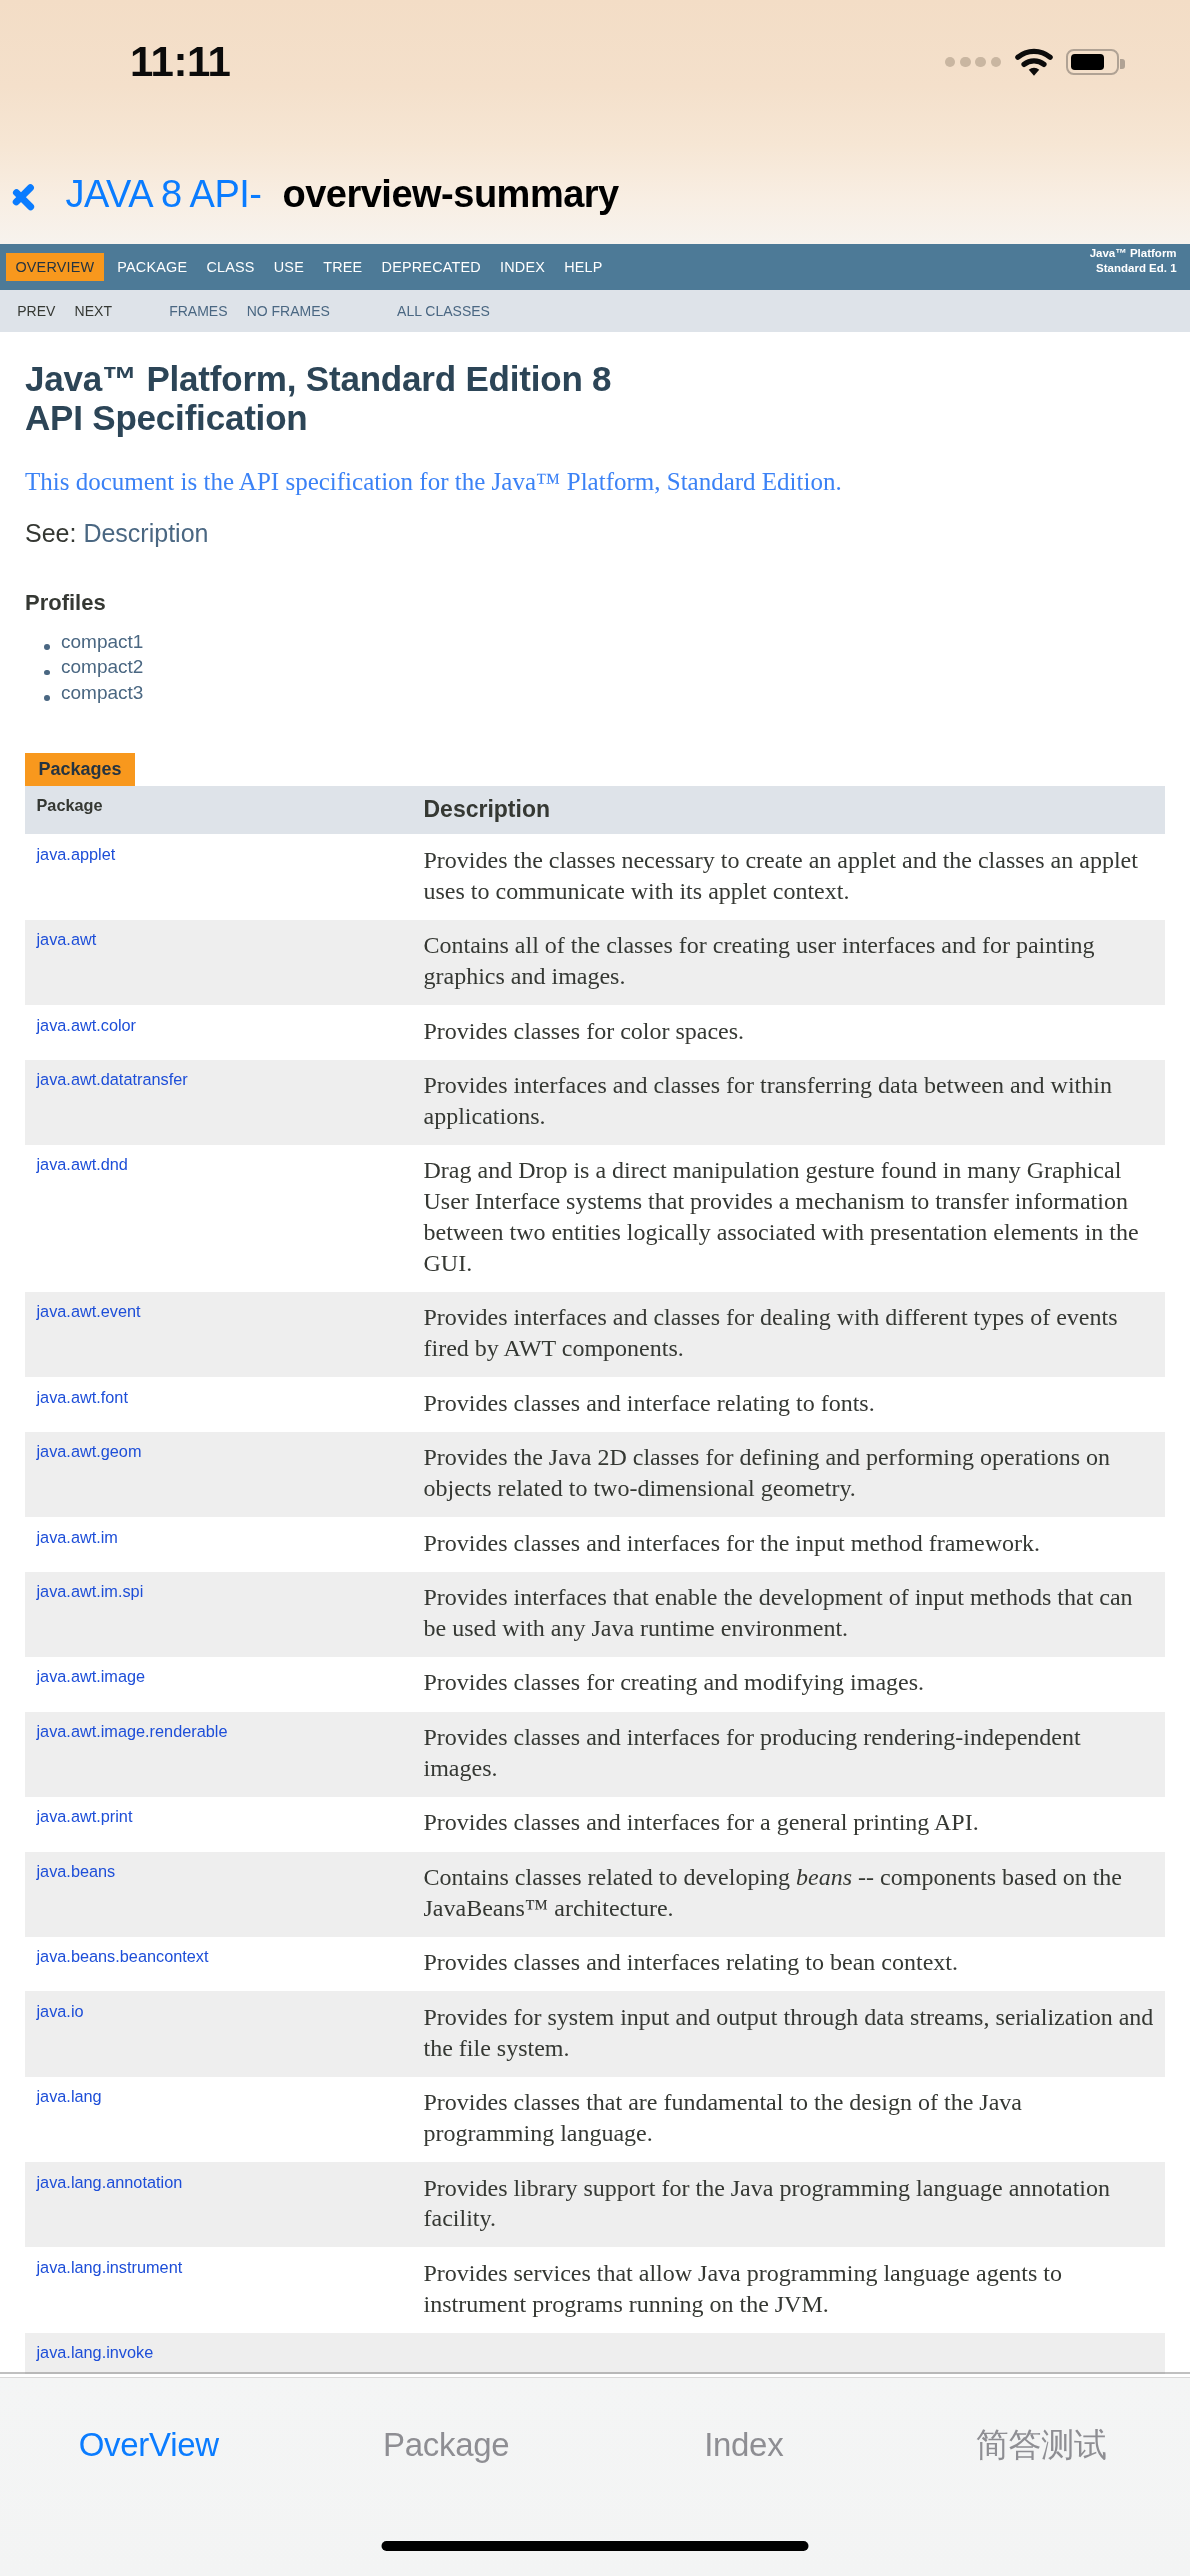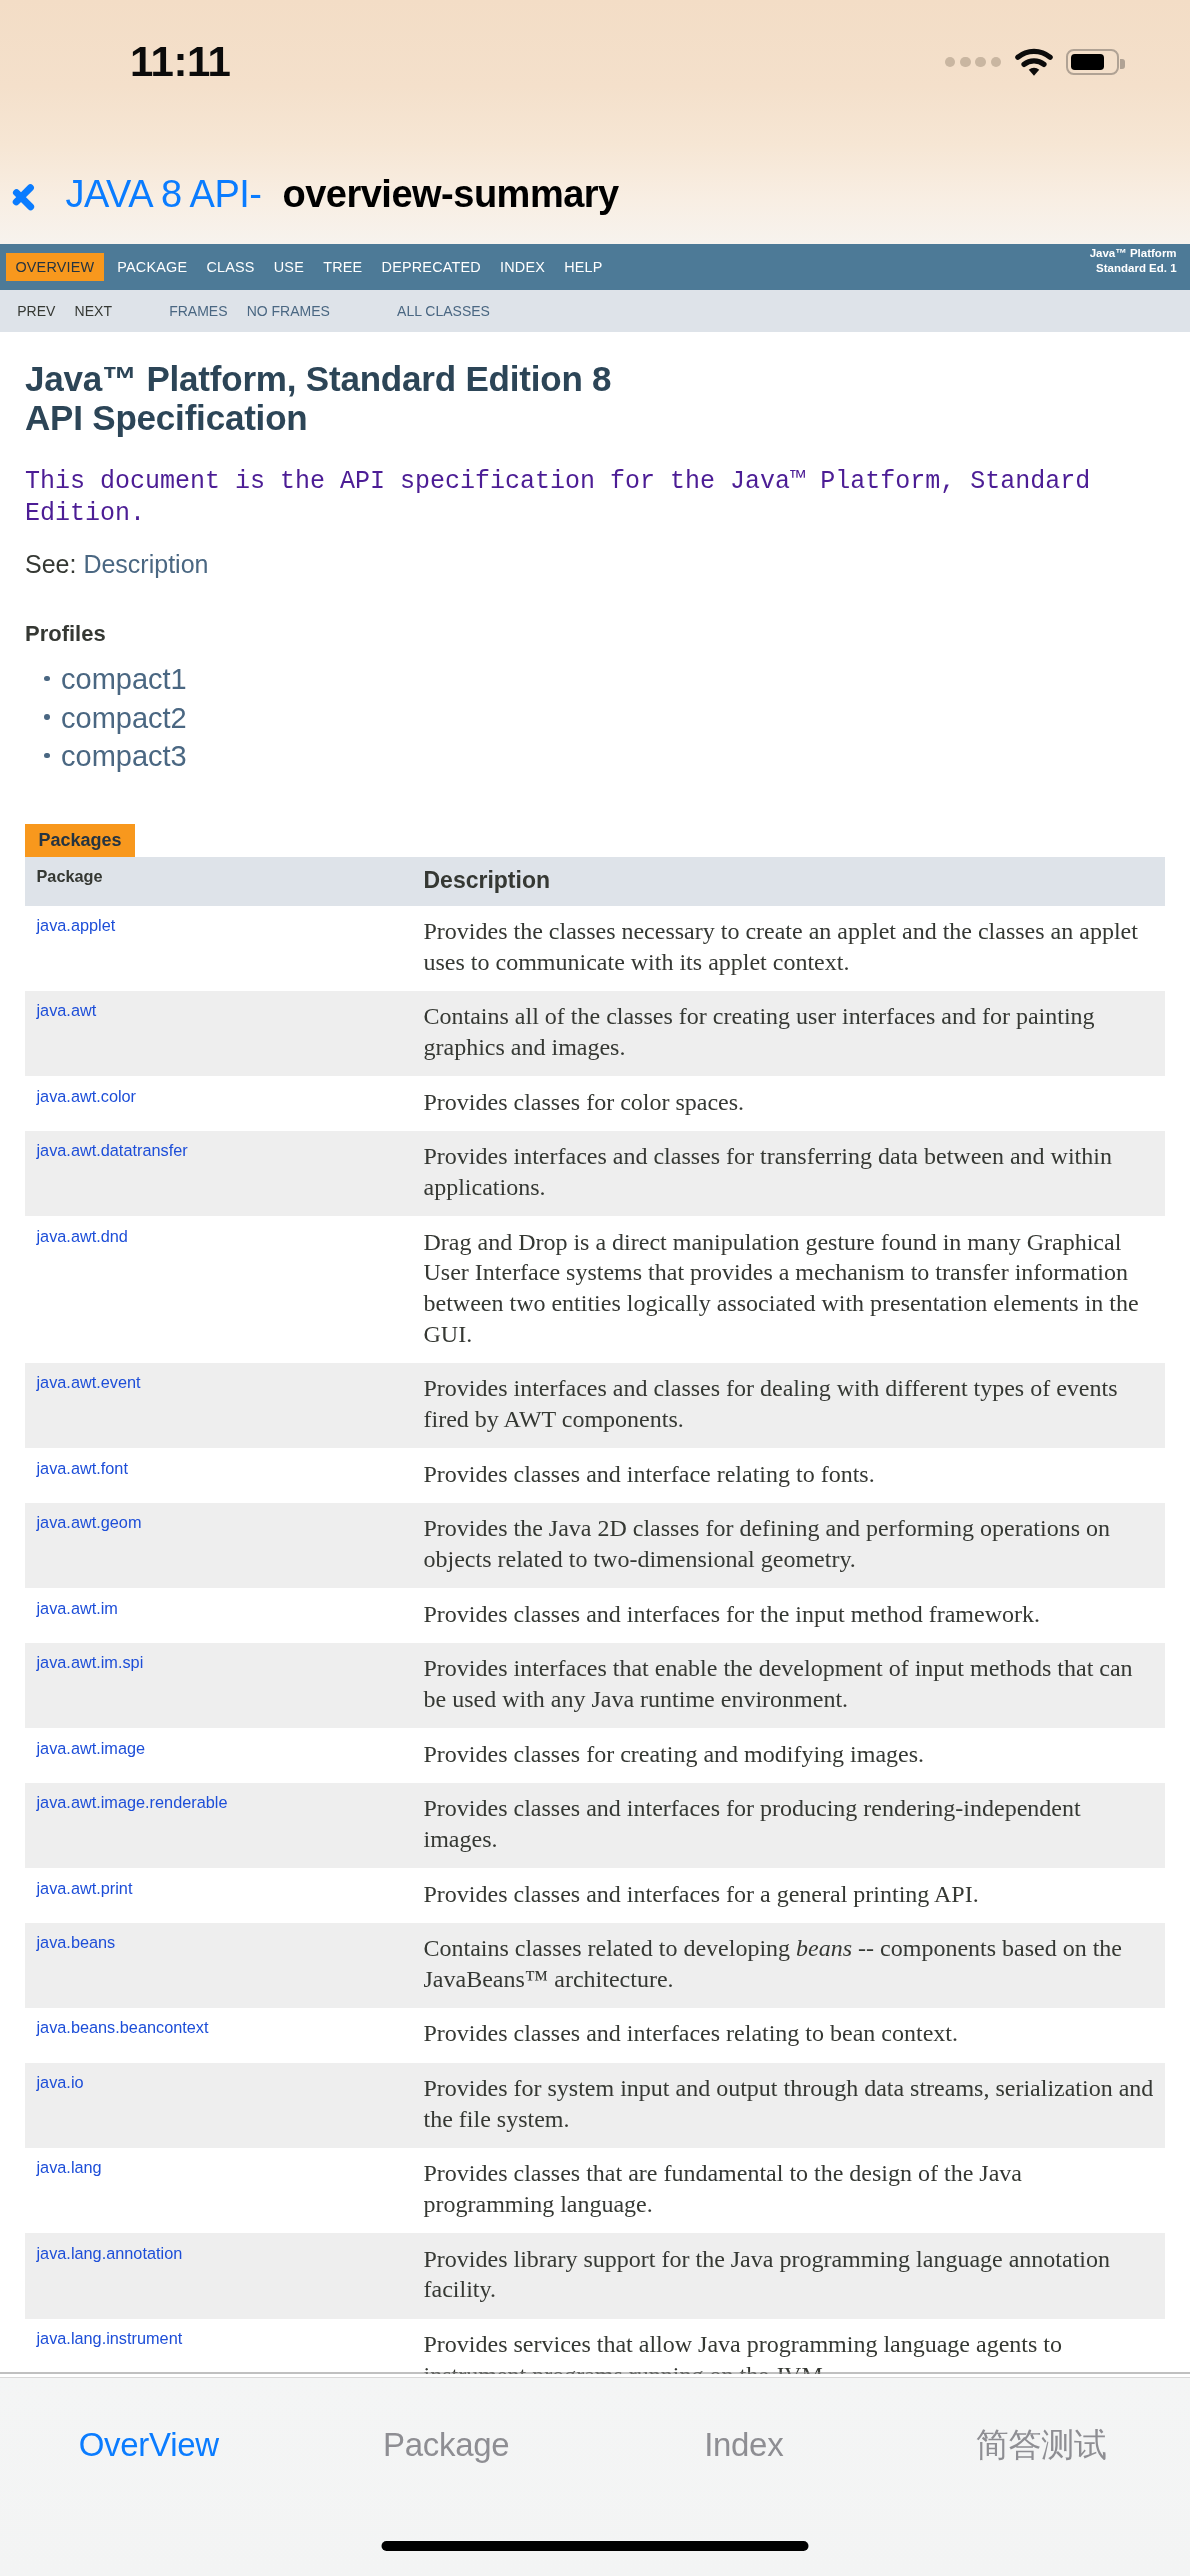--- a/index.html
+++ b/index.html
@@ -81,29 +81,29 @@
   .subnav .sp1 { width: 38px; }
   .subnav .sp2 { width: 48px; }
 
   .content { padding: 0 25px; margin-top: 24px; }
 
   h1.doctitle {
     font-size: 35px; line-height: 1.12; color: #2c4557; font-weight: 700;
     margin: 27px 0 0 0; letter-spacing: -0.2px;
   }
   p.lead {
-    font-family: Liberation Mono, monospace;
-    font-size: 25px; color: #4c1d95; margin-top: 29px; line-height: 1.25;
+    font-family: Liberation Serif, serif;
+    font-size: 25px; color: #3b82f6; margin-top: 29px; line-height: 1.25;
   }
   p.seeline { font-size: 25px; color: #353833; margin-top: 21px; }
   p.seeline a { color: #4a6782; text-decoration: none; }
 
   h2.profiles { font-size: 22px; color: #353833; font-weight: 700; margin-top: 42px; }
   ul.profilelist { list-style: none; margin: 13.4px 0 0 36px; }
-  ul.profilelist li { position: relative; font-size: 29px; line-height: 1.33; }
+  ul.profilelist li { position: relative; font-size: 19px; line-height: 1.33; }
   ul.profilelist li:before {
     content: ""; position: absolute; left: -17px; top: 15.3px;
     width: 5.8px; height: 5.8px; background: #4a6782; border-radius: 50%;
   }
   ul.profilelist a { color: #4a6782; text-decoration: none; }
 
   .caption {
     display: inline-block; background: #f8981d; color: #253441;
     font-size: 18px; font-weight: 700; padding: 5.8px 13.4px 6.7px 13.4px;
     margin-top: 48px;

